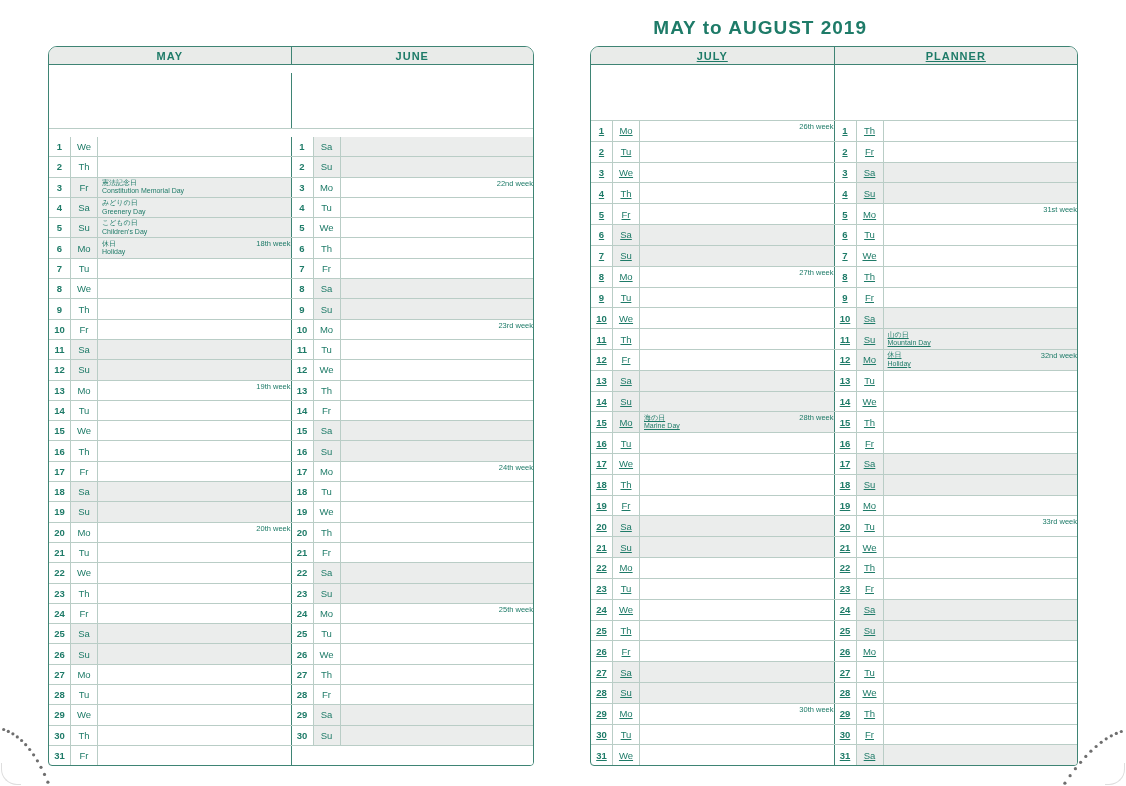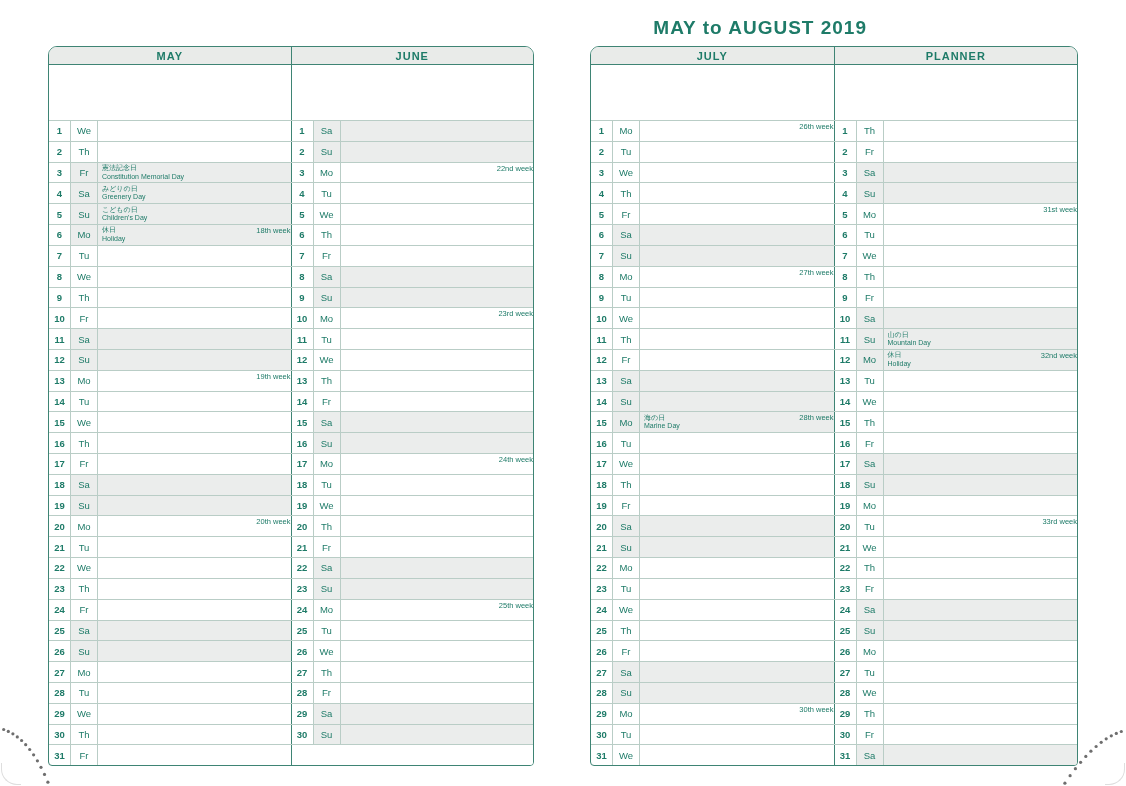--- a/index.html
+++ b/index.html
@@ -28,22 +28,22 @@
     text-align: right; font-size: 19px; font-weight: bold;
     letter-spacing: 1px; color: var(--teal);
   }
   .cal {
     position: absolute; top: 46px; height: 720px;
     border: 1.2px solid var(--border-dark);
     border-radius: 9px 9px 4px 4px;
     overflow: hidden; background: #fff;
     display: flex; flex-direction: column;
   }
-  #cal-left  { left: 48px;  width: 486px; }
-  #cal-right { left: 590px; width: 488px; }
+  #cal-left  { left: 48px;  width: 486px; gap: 8px; }
+  #cal-right { left: 590px; width: 488px; text-decoration: underline; }
 
   .cal-header {
     flex: 0 0 18px; display: flex;
     background: var(--header-bg);
     border-bottom: 1px solid var(--border-dark);
   }
   .cal-header .mh {
     flex: 1; display: flex; align-items: center; justify-content: center;
     font-size: 11px; font-weight: bold; letter-spacing: 1px; color: var(--teal);
   }

